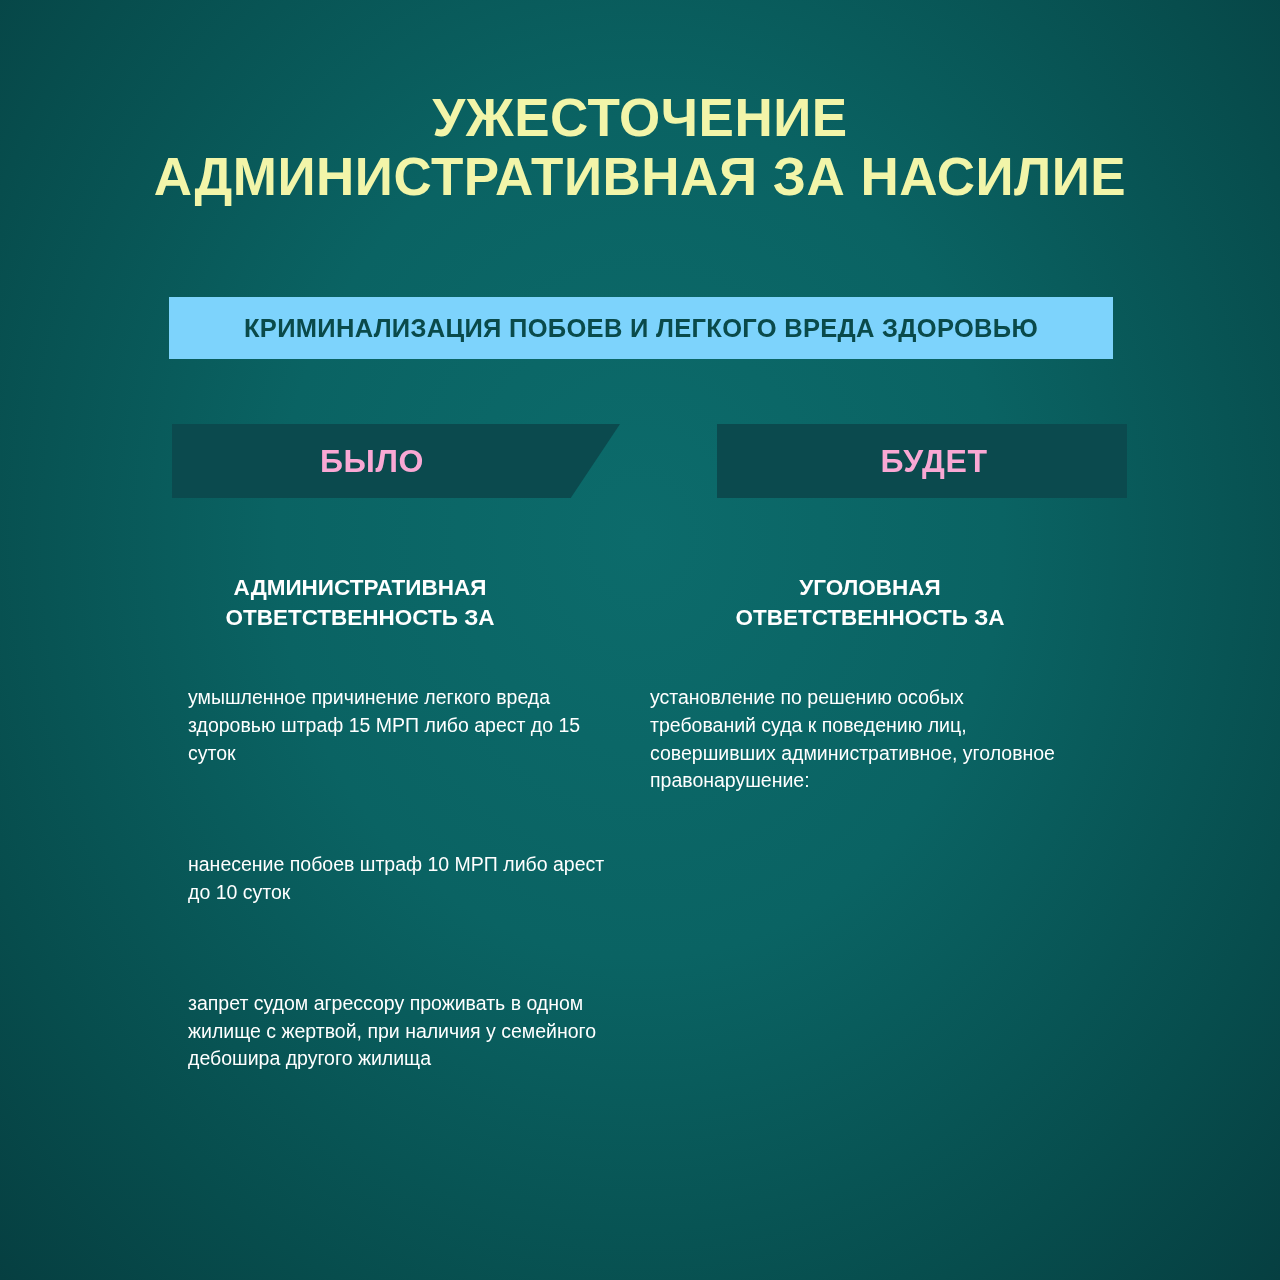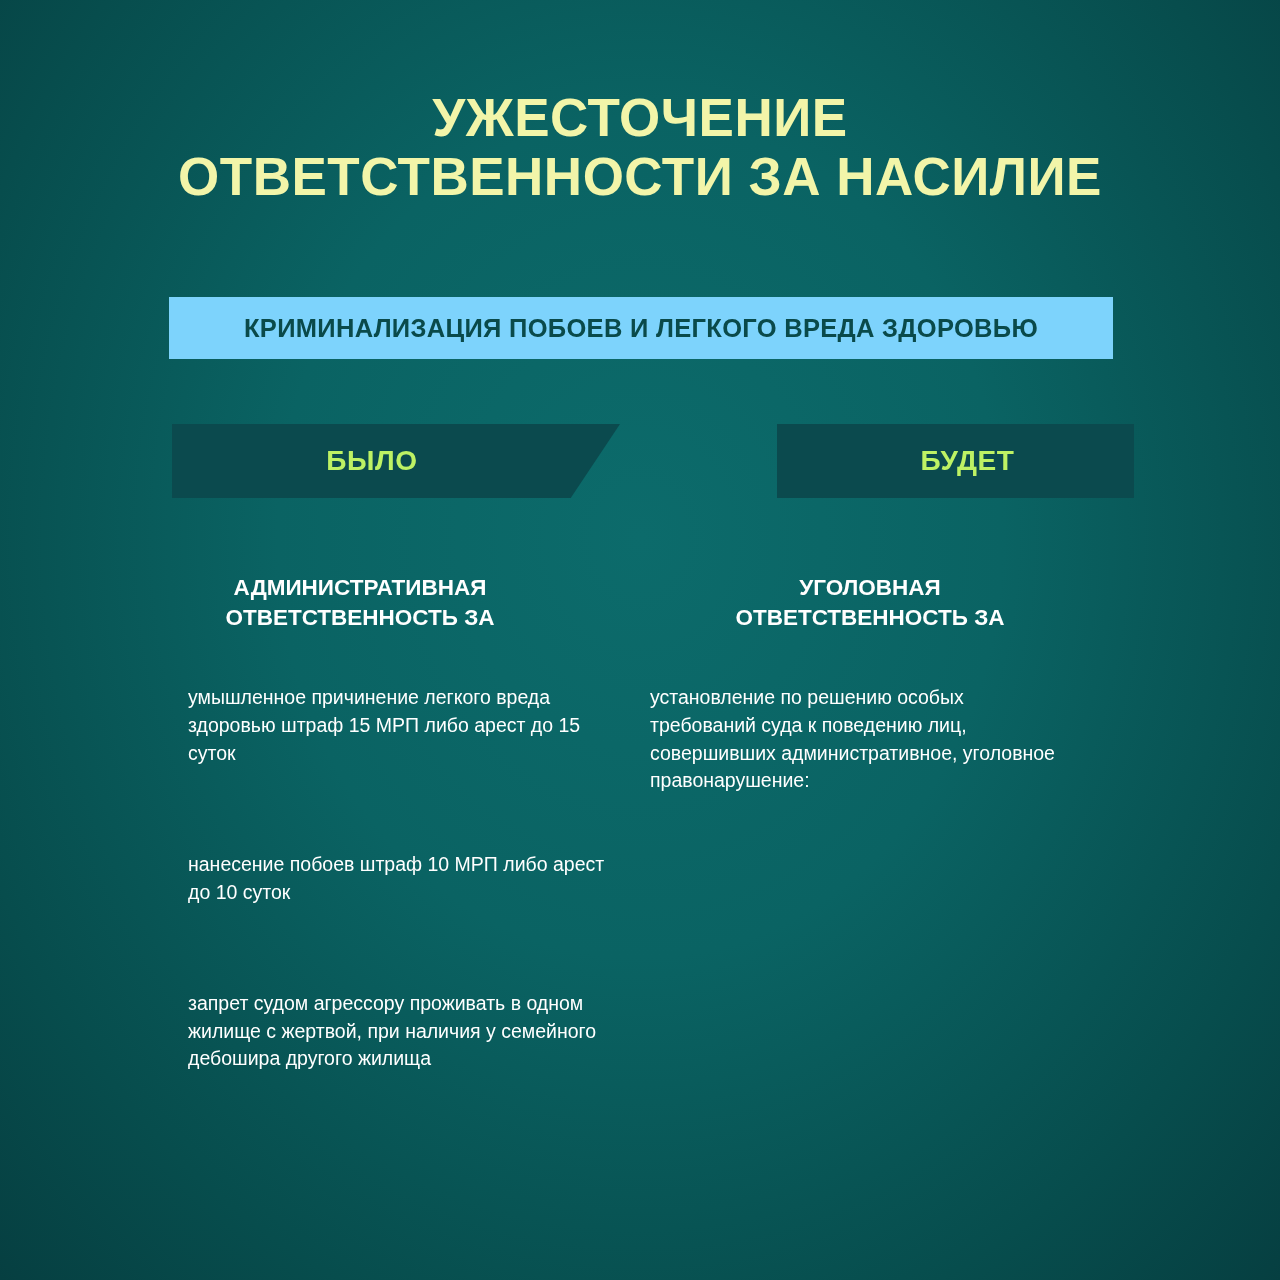--- a/index.html
+++ b/index.html
@@ -68,34 +68,34 @@
   .ribbon {
     position: absolute;
     top: 0;
     height: 74px;
     background: #0b4a4e;
     display: flex;
     align-items: center;
     justify-content: center;
   }
   .ribbon span {
-    font-size: 28px;
+    font-size: 32px;
     font-weight: bold;
     letter-spacing: 0.6px;
-    color: #bef264;
+    color: #f9a8d4;
   }
   .ribbon-left {
     left: 0;
     width: 448px;
     clip-path: polygon(0 0, 100% 0, 100% 0, 89% 100%, 0 100%);
   }
   .ribbon-left span { transform: translateX(-24px); }
   .ribbon-right {
-    right: 0;
-    width: 357px;
+    right: 7px;
+    width: 410px;
     clip-path: polygon(11% 0, 100% 0, 100% 100%, 0 100%, 0 0);
   }
   .ribbon-right span { transform: translateX(12px); }
 
   
   .columns {
     position: absolute;
     top: 573px;
     left: 0;
     width: 1280px;
@@ -142,21 +142,21 @@
   .col-right .item.gap3 { margin-top: 40px; }
   .col-right .item.gap4 { margin-top: 32px; }
 
   .hl { color: #f2f5a9; }
 </style>
 </head>
 <body>
 
 <div class="page">
 
-  <div class="title">УЖЕСТОЧЕНИЕ ОТВЕТСТВЕННОСТИ ЗА НАСИЛИЕ</div>
+  <div class="title">УЖЕСТОЧЕНИЕ АДМИНИСТРАТИВНАЯ ЗА НАСИЛИЕ</div>
 
   <div class="banner">
     <span class="banner-text">КРИМИНАЛИЗАЦИЯ ПОБОЕВ И ЛЕГКОГО ВРЕДА ЗДОРОВЬЮ</span>
   </div>
 
   <div class="ribbons">
     <div class="ribbon ribbon-left">
       <span>БЫЛО</span>
     </div>
     <div class="ribbon ribbon-right">

